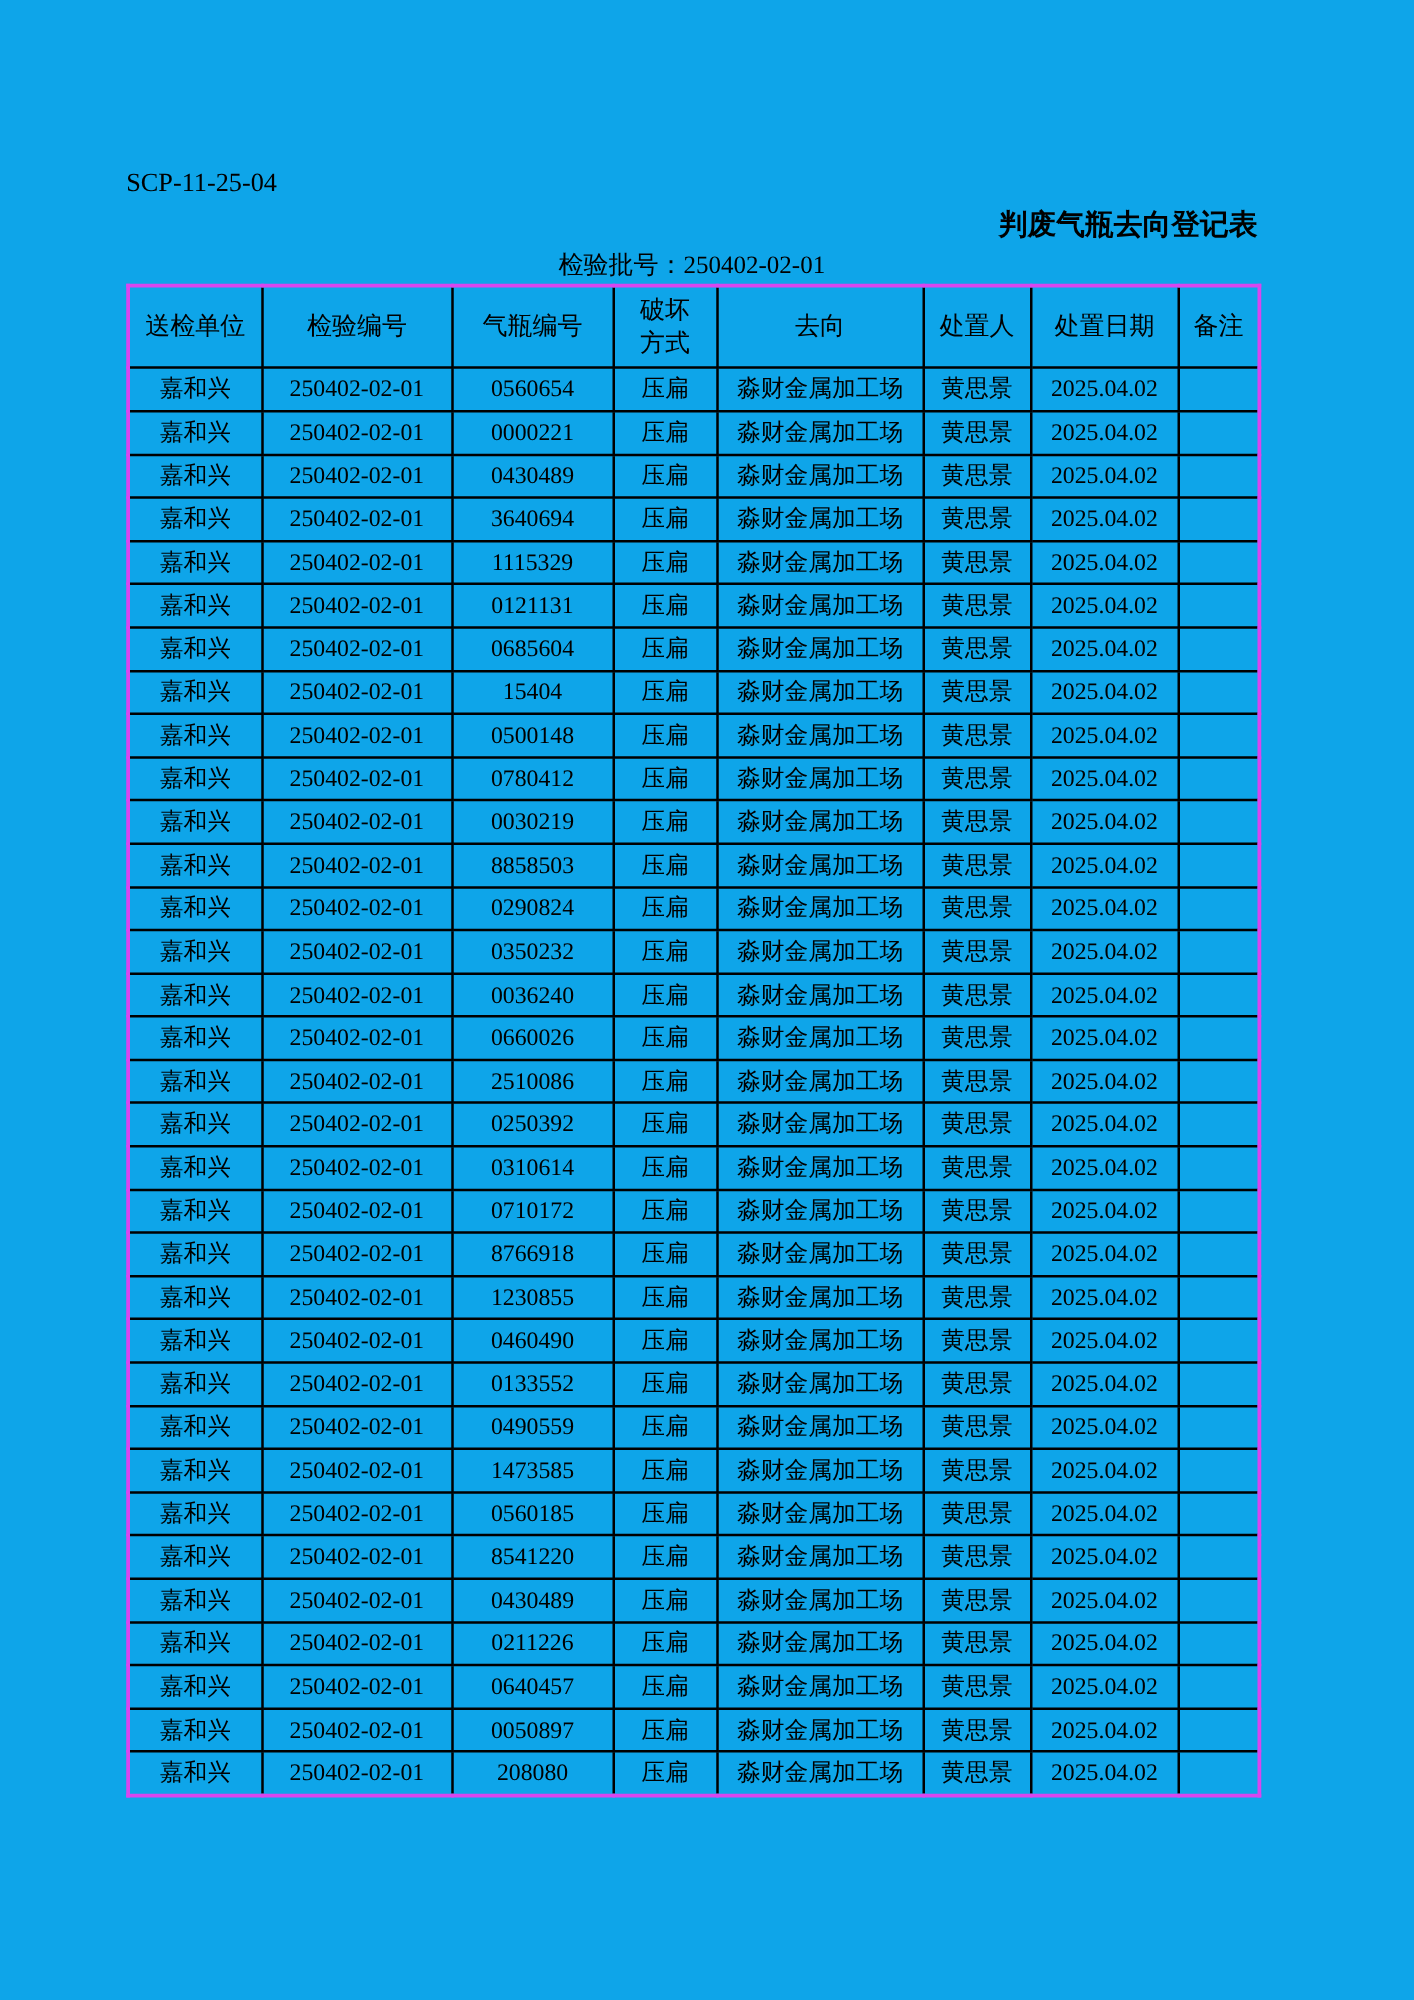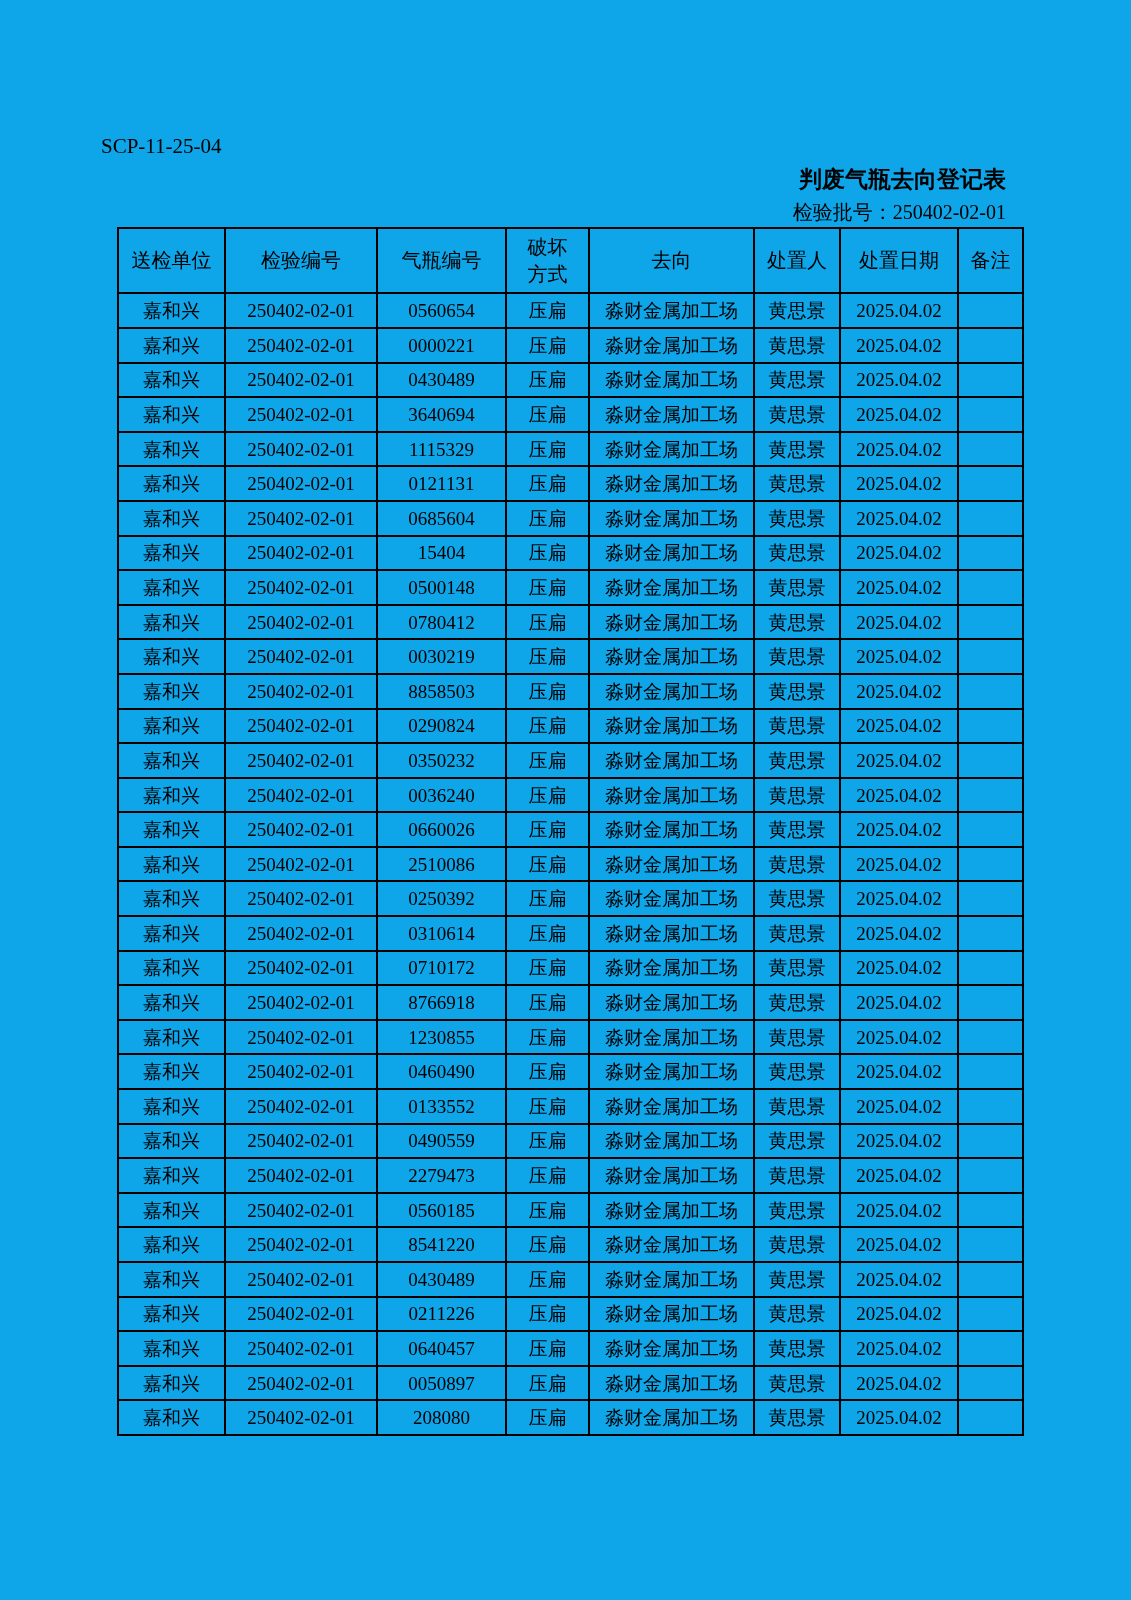--- a/index.html
+++ b/index.html
@@ -29,31 +29,30 @@
   }
   .title {
     font-size: 23px;
     font-weight: bold;
     text-align: right;
     margin-top: 9px;
     line-height: 1.1;
   }
   .batch {
     font-size: 20px;
-    text-align: right;
+    text-align: center;
     margin-top: 9px;
     margin-bottom: 4px;
     line-height: 1.1;
   }
   table.reg-table {
     border-collapse: collapse;
     table-layout: fixed;
     width: 905px;
-    border: 1px solid #d946ef;
-    margin-left: 16px;
+    border: 3px solid #d946ef;
   }
   .reg-table th, .reg-table td {
     border: 2px solid #000;
     text-align: center;
     vertical-align: middle;
     padding: 0;
     overflow: hidden;
     white-space: normal;
   }
   .reg-table thead th {
@@ -358,21 +357,21 @@
             <td>0490559</td>
             <td>压扁</td>
             <td>淼财金属加工场</td>
             <td>黄思景</td>
             <td>2025.04.02</td>
             <td></td>
           </tr>
           <tr>
             <td>嘉和兴</td>
             <td>250402-02-01</td>
-            <td>2279473</td>
+            <td>1473585</td>
             <td>压扁</td>
             <td>淼财金属加工场</td>
             <td>黄思景</td>
             <td>2025.04.02</td>
             <td></td>
           </tr>
           <tr>
             <td>嘉和兴</td>
             <td>250402-02-01</td>
             <td>0560185</td>

